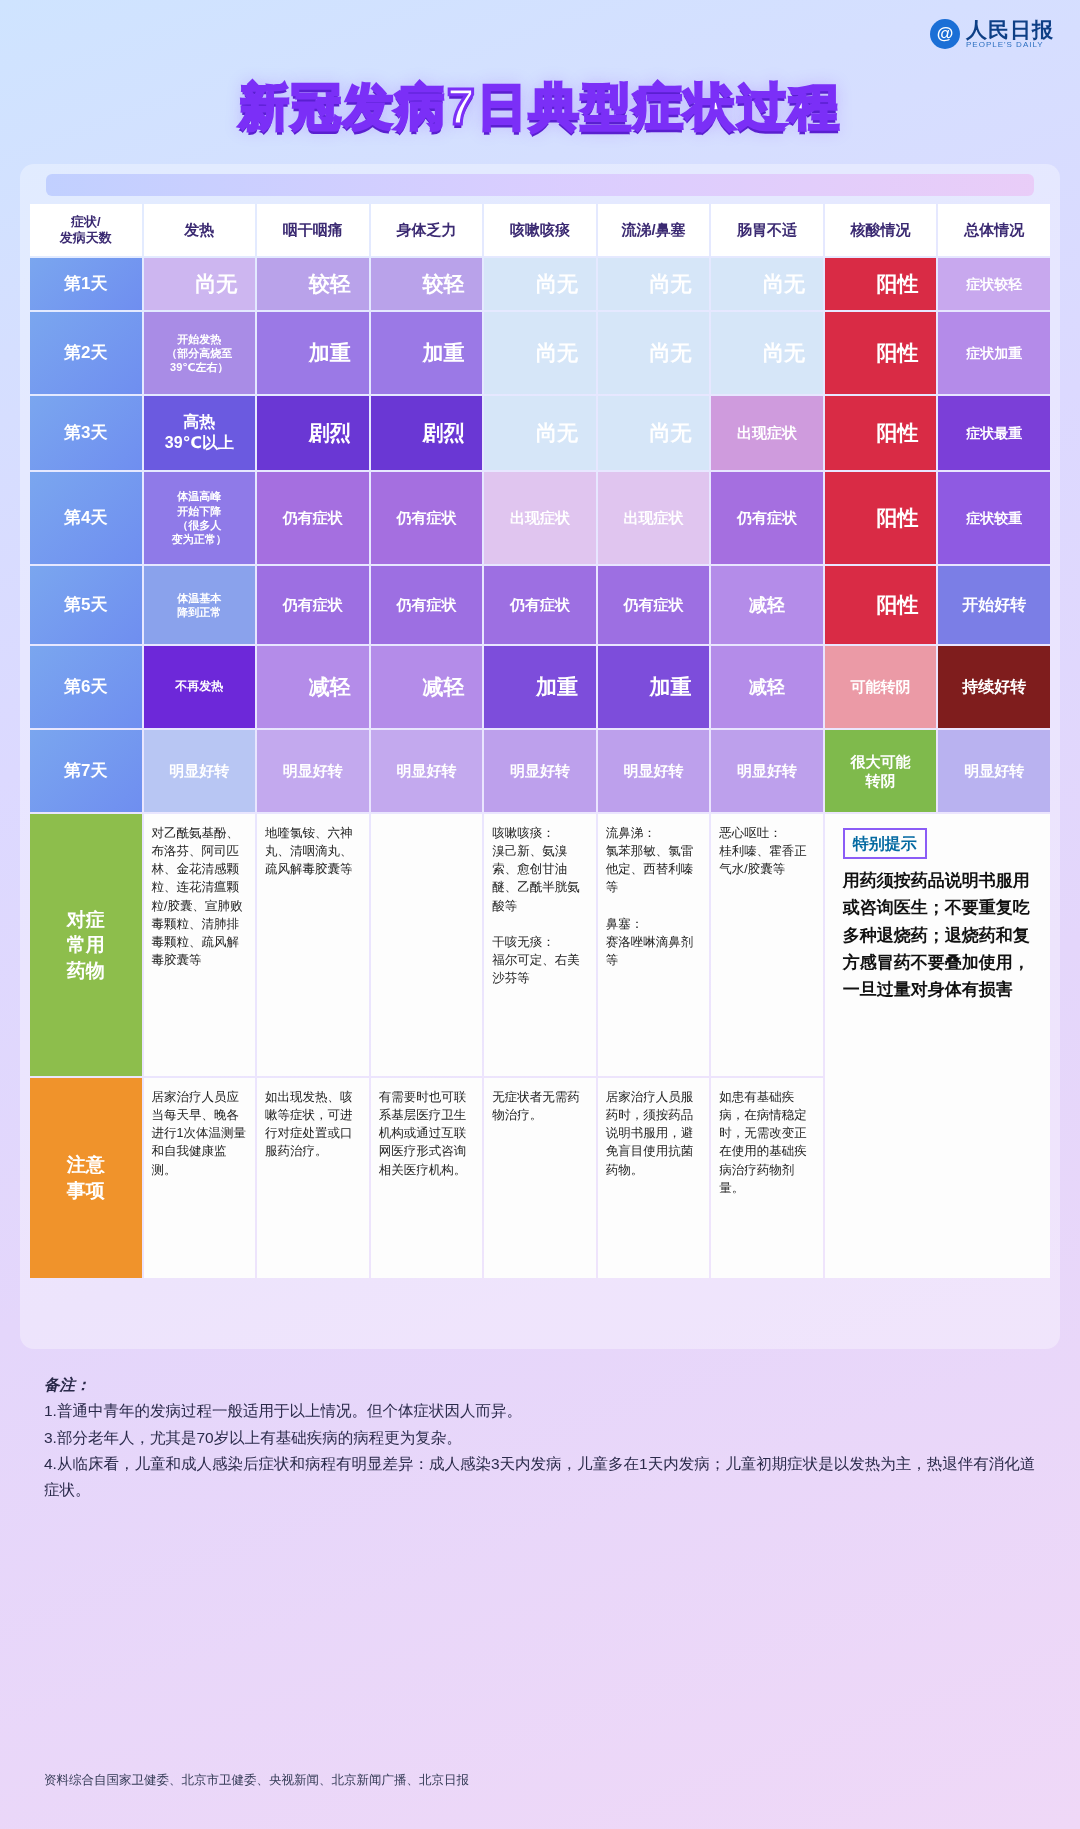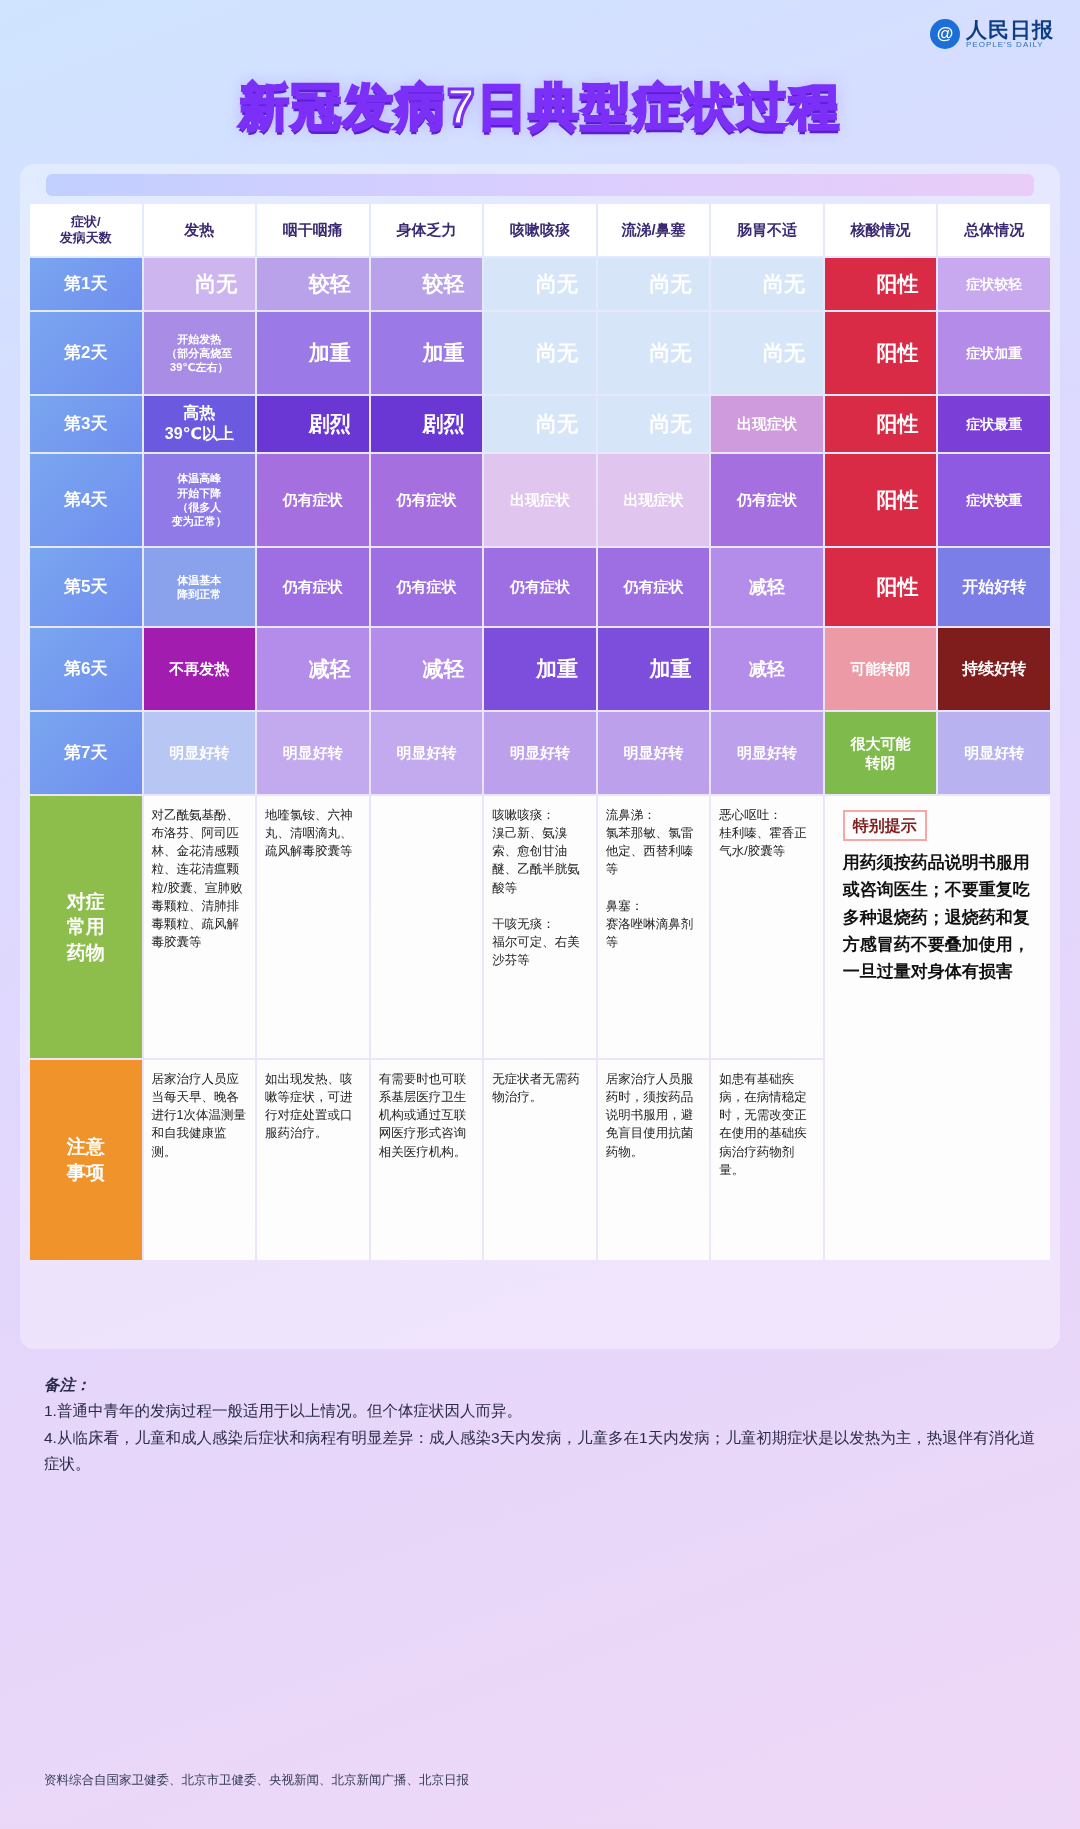--- a/index.html
+++ b/index.html
@@ -64,21 +64,21 @@
     background:#8dbe4c;color:#fff;font-weight:bold;font-size:19px;
     text-align:center;vertical-align:middle;line-height:1.35;
   }
   .noterow .lbl{
     background:#f0932b;color:#fff;font-weight:bold;font-size:19px;
     text-align:center;vertical-align:middle;line-height:1.35;
   }
   .tipcell{background:#ffffff;vertical-align:middle;}
   .tipbox{padding:4px 10px;}
   .tiphead{
-    display:inline-block;border:2px solid #fca5a5;color:#7f1d1d;font-weight:bold;
+    display:inline-block;border:2px solid #8b5cf6;color:#0369a1;font-weight:bold;
     font-size:16px;padding:2px 8px;margin-bottom:8px;
   }
   .tiptext{font-size:17px;font-weight:bold;color:#111;line-height:1.6;}
 
   .footer{
     position:absolute;left:44px;top:1372px;width:1000px;
     color:#2a2a4a;font-size:15.5px;line-height:1.7;
   }
   .footer .ft-title{font-weight:bold;font-style:italic;}
   .source{
@@ -134,21 +134,21 @@
 39℃左右）</td>
       <td class="big" style="background:#9b79e6">加重</td>
       <td class="big" style="background:#9b79e6">加重</td>
       <td class="big" style="background:#d6e6f8">尚无</td>
       <td class="big" style="background:#d6e6f8">尚无</td>
       <td class="big" style="background:#d6e6f8">尚无</td>
       <td class="big" style="background:#d92b45">阳性</td>
       <td class="small" style="background:#b48be9;font-size:14px">症状加重</td>
     </tr>
 
-    <tr style="height:56px">
+    <tr style="height:74px">
       <td class="daycol">第3天</td>
       <td class="small" style="background:#6b5ae0;font-size:16px;white-space:pre-line">高热
 39℃以上</td>
       <td class="big" style="background:#6a37d4">剧烈</td>
       <td class="big" style="background:#6a37d4">剧烈</td>
       <td class="big" style="background:#d6e6f8">尚无</td>
       <td class="big" style="background:#d6e6f8">尚无</td>
       <td class="small" style="background:#cf9bdd;font-size:15px">出现症状</td>
       <td class="big" style="background:#d92b45">阳性</td>
       <td class="small" style="background:#7b3fd8;font-size:14px">症状最重</td>
@@ -177,21 +177,21 @@
       <td class="small" style="background:#9d6fe2;font-size:15px">仍有症状</td>
       <td class="small" style="background:#9d6fe2;font-size:15px">仍有症状</td>
       <td class="small" style="background:#9d6fe2;font-size:15px">仍有症状</td>
       <td class="mid" style="background:#b48ce9">减轻</td>
       <td class="big" style="background:#d92b45">阳性</td>
       <td class="small" style="background:#7b7ee6;font-size:16px">开始好转</td>
     </tr>
 
     <tr style="height:82px">
       <td class="daycol">第6天</td>
-      <td class="small" style="background:#a21caf;font-size:15px">不再发热</td>
+      <td class="small" style="background:#6d28d9;font-size:12px">不再发热</td>
       <td class="big" style="background:#b48ce9">减轻</td>
       <td class="big" style="background:#b48ce9">减轻</td>
       <td class="big" style="background:#7d4ddb">加重</td>
       <td class="big" style="background:#7d4ddb">加重</td>
       <td class="mid" style="background:#b48ce9">减轻</td>
       <td class="small" style="background:#eb9aa6;font-size:15px">可能转阴</td>
       <td class="small" style="background:#7f1d1d;font-size:16px">持续好转</td>
     </tr>
 
     <tr style="height:82px">
@@ -244,16 +244,17 @@
       <td>居家治疗人员服药时，须按药品说明书服用，避免盲目使用抗菌药物。</td>
       <td>如患有基础疾病，在病情稳定时，无需改变正在使用的基础疾病治疗药物剂量。</td>
     </tr>
   </tbody>
     </table>
 </div>
 
 <div class="footer">
   <div class="ft-title">备注：</div>
   <div>1.普通中青年的发病过程一般适用于以上情况。但个体症状因人而异。</div>
+  <div>3.部分老年人，尤其是70岁以上有基础疾病的病程更为复杂。</div>
   <div>4.从临床看，儿童和成人感染后症状和病程有明显差异：成人感染3天内发病，儿童多在1天内发病；儿童初期症状是以发热为主，热退伴有消化道症状。</div>
 </div>
 
 <div class="source">资料综合自国家卫健委、北京市卫健委、央视新闻、北京新闻广播、北京日报</div>
 
 </body></html>

